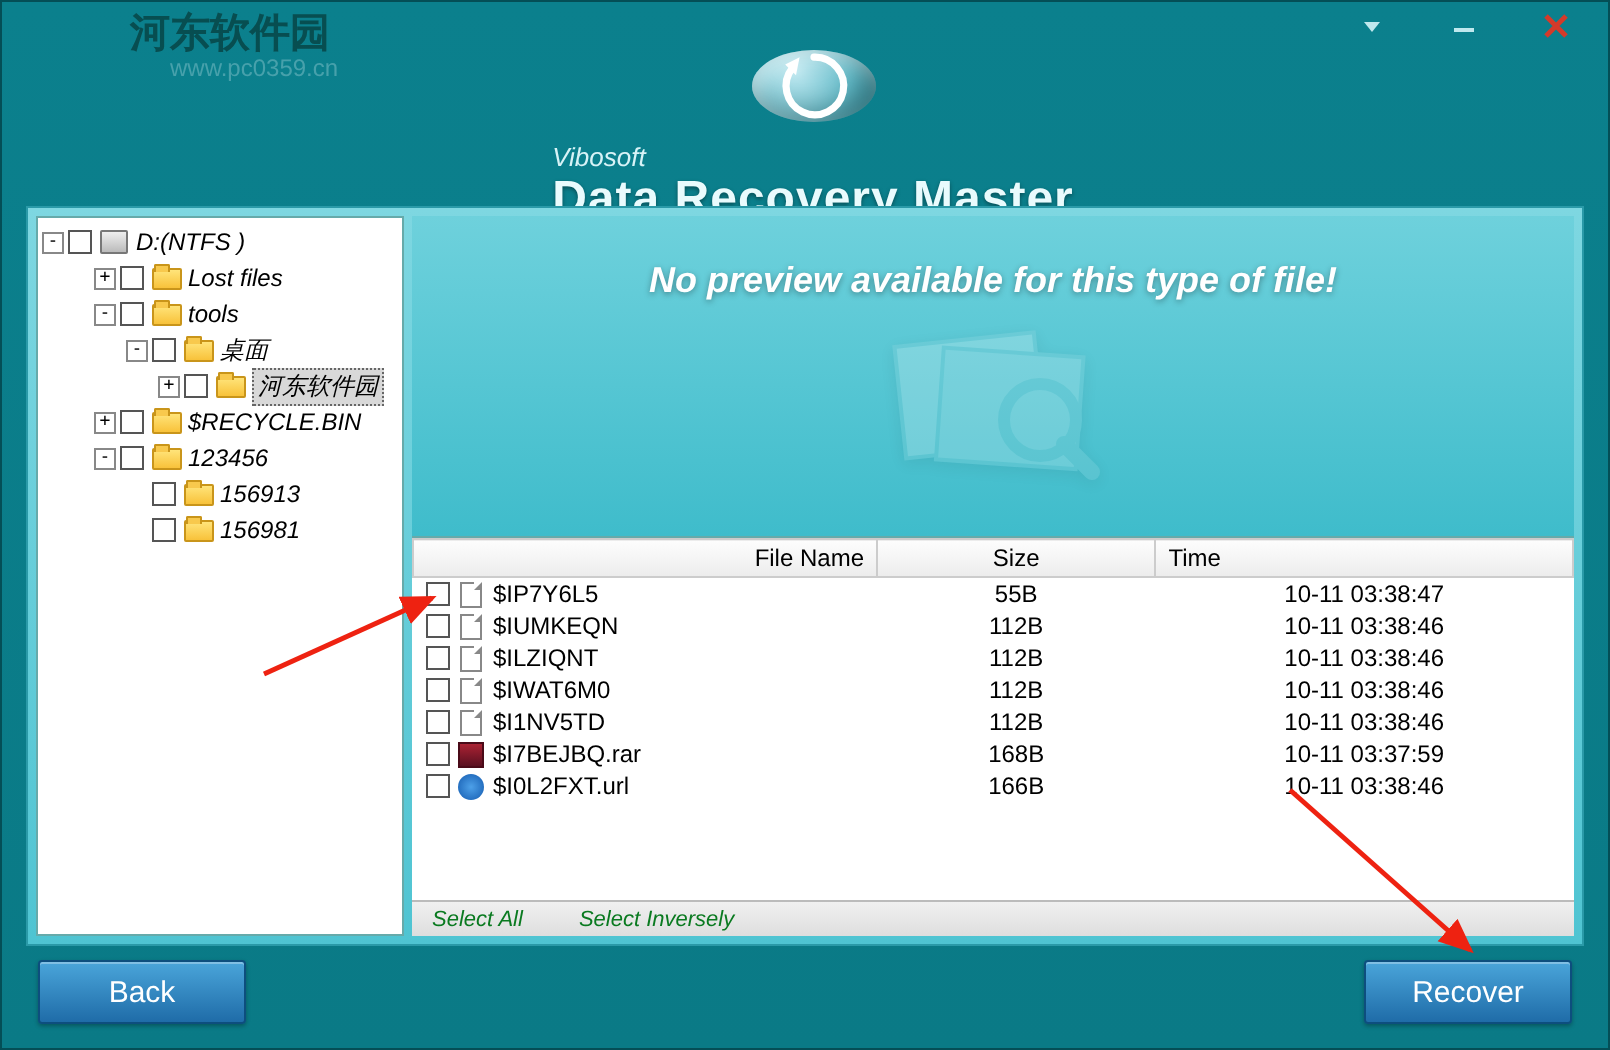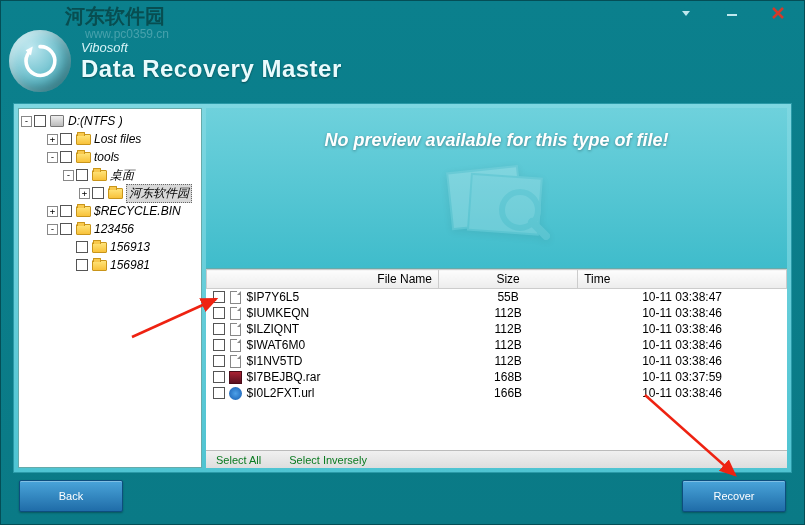--- a/index.html
+++ b/index.html
@@ -4,21 +4,21 @@
 <style>
 * { margin: 0; padding: 0; box-sizing: border-box; }
 body { width: 805px; height: 525px; font-family: "Microsoft YaHei", Arial, sans-serif; overflow: hidden; background: #fff; }
 
 .window-frame { width: 805px; height: 525px; background: linear-gradient(180deg, #0b808d 0%, #0a7a86 100%); border: 1px solid #044e56; position: relative; }
 
 .title-bar { height: 24px; display: flex; justify-content: flex-end; align-items: center; padding: 0 8px; gap: 10px; }
 .tb-btn { width: 36px; height: 18px; display: flex; align-items: center; justify-content: center; cursor: pointer; }
 .tb-btn svg { display: block; }
 
-.header { height: 72px; display: flex; align-items: center; padding-left: 8px; gap: 10px; position: relative; }
+.header { height: 72px; display: flex; align-items: center; padding-left: 8px; gap: 10px; position: relative; flex-direction: column; }
 .logo { width: 62px; height: 62px; border-radius: 50%; background: radial-gradient(circle at 35% 30%, #bfe8f0, #5fb9c7 60%, #2f8d9a); box-shadow: inset -6px -6px 12px rgba(0,0,0,.25), inset 4px 4px 10px rgba(255,255,255,.5); display:flex; align-items:center; justify-content:center; }
 .logo svg { width: 36px; height: 36px; }
 .title-text .brand { font-size: 13px; color: #d7f3f7; font-style: italic; }
 .title-text .product { font-size: 24px; color: #e9fbfd; font-weight: 600; letter-spacing: .5px; text-shadow: 0 1px 2px rgba(0,0,0,.4); }
 
 .watermark { position: absolute; top: 2px; left: 64px; font-size: 20px; color: #6c6557; opacity: .65; font-weight: 600; pointer-events: none; mix-blend-mode: multiply; }
 .watermark-url { position: absolute; top: 26px; left: 84px; font-size: 12px; color: #6fb7c0; opacity: .6; pointer-events: none; }
 
 .content { margin: 6px 12px 0 12px; height: 370px; background: linear-gradient(180deg, #7ed7e1, #4fc4d2); border: 1px solid #2a9aa8; display: flex; position: relative; }
 
@@ -49,24 +49,24 @@
 .tbl td.c2 { width:180px; text-align:center; }
 .file-cell { display:flex; align-items:center; gap:4px; }
 .file-check { width:12px; height:12px; border:1px solid #555; background:#fff; cursor:pointer; }
 .file-ico { width:14px; height:14px; display:flex; align-items:center; justify-content:center; }
 .doc-ico { width:11px; height:13px; background:#fff; border:1px solid #888; position:relative; }
 .doc-ico::after { content:""; position:absolute; top:-1px; right:-1px; width:4px; height:4px; background:linear-gradient(135deg,#fff 49%,#888 51%); }
 .rar-ico { width:13px; height:13px; background:linear-gradient(#a23,#5a1020); border:1px solid #4a0a18; }
 .ie-ico { width:13px; height:13px; border-radius:50%; background:radial-gradient(circle,#4da0e8,#145bb0); }
 
 .table-footer { height:18px; background:linear-gradient(#f0f0f0,#dedede); border-top:1px solid #bbb; display:flex; align-items:center; gap:28px; padding-left:10px; font-size:11px; }
-.table-footer a { color:#0a7a20; text-decoration:none; cursor:pointer; }
+.table-footer a { color:#0a7a20; text-decoration:none; cursor:pointer;font-style:italic; }
 
 .bottom-bar { height: 46px; display:flex; justify-content:space-between; align-items:center; padding:0 18px; }
-.btn { width:104px; height:32px; background:linear-gradient(#4aa5da,#1f6ca8); border:1px solid #0d4e7e; color:#fff; font-size:11px; border-radius:2px; cursor:pointer; box-shadow: inset 0 1px 0 rgba(255,255,255,.3), 0 1px 2px rgba(0,0,0,.3); }
+.btn { width:104px; height:32px; background:linear-gradient(#4aa5da,#1f6ca8); border:1px solid #0d4e7e; color:#fff; font-size:15px; border-radius:2px; cursor:pointer; box-shadow: inset 0 1px 0 rgba(255,255,255,.3), 0 1px 2px rgba(0,0,0,.3); }
 
 .arrow { position:absolute; pointer-events:none; z-index:50; }
 </style>
 </head>
 <body>
 
 <div class="window-frame">
 
   <div class="title-bar">
     <div class="tb-btn">

